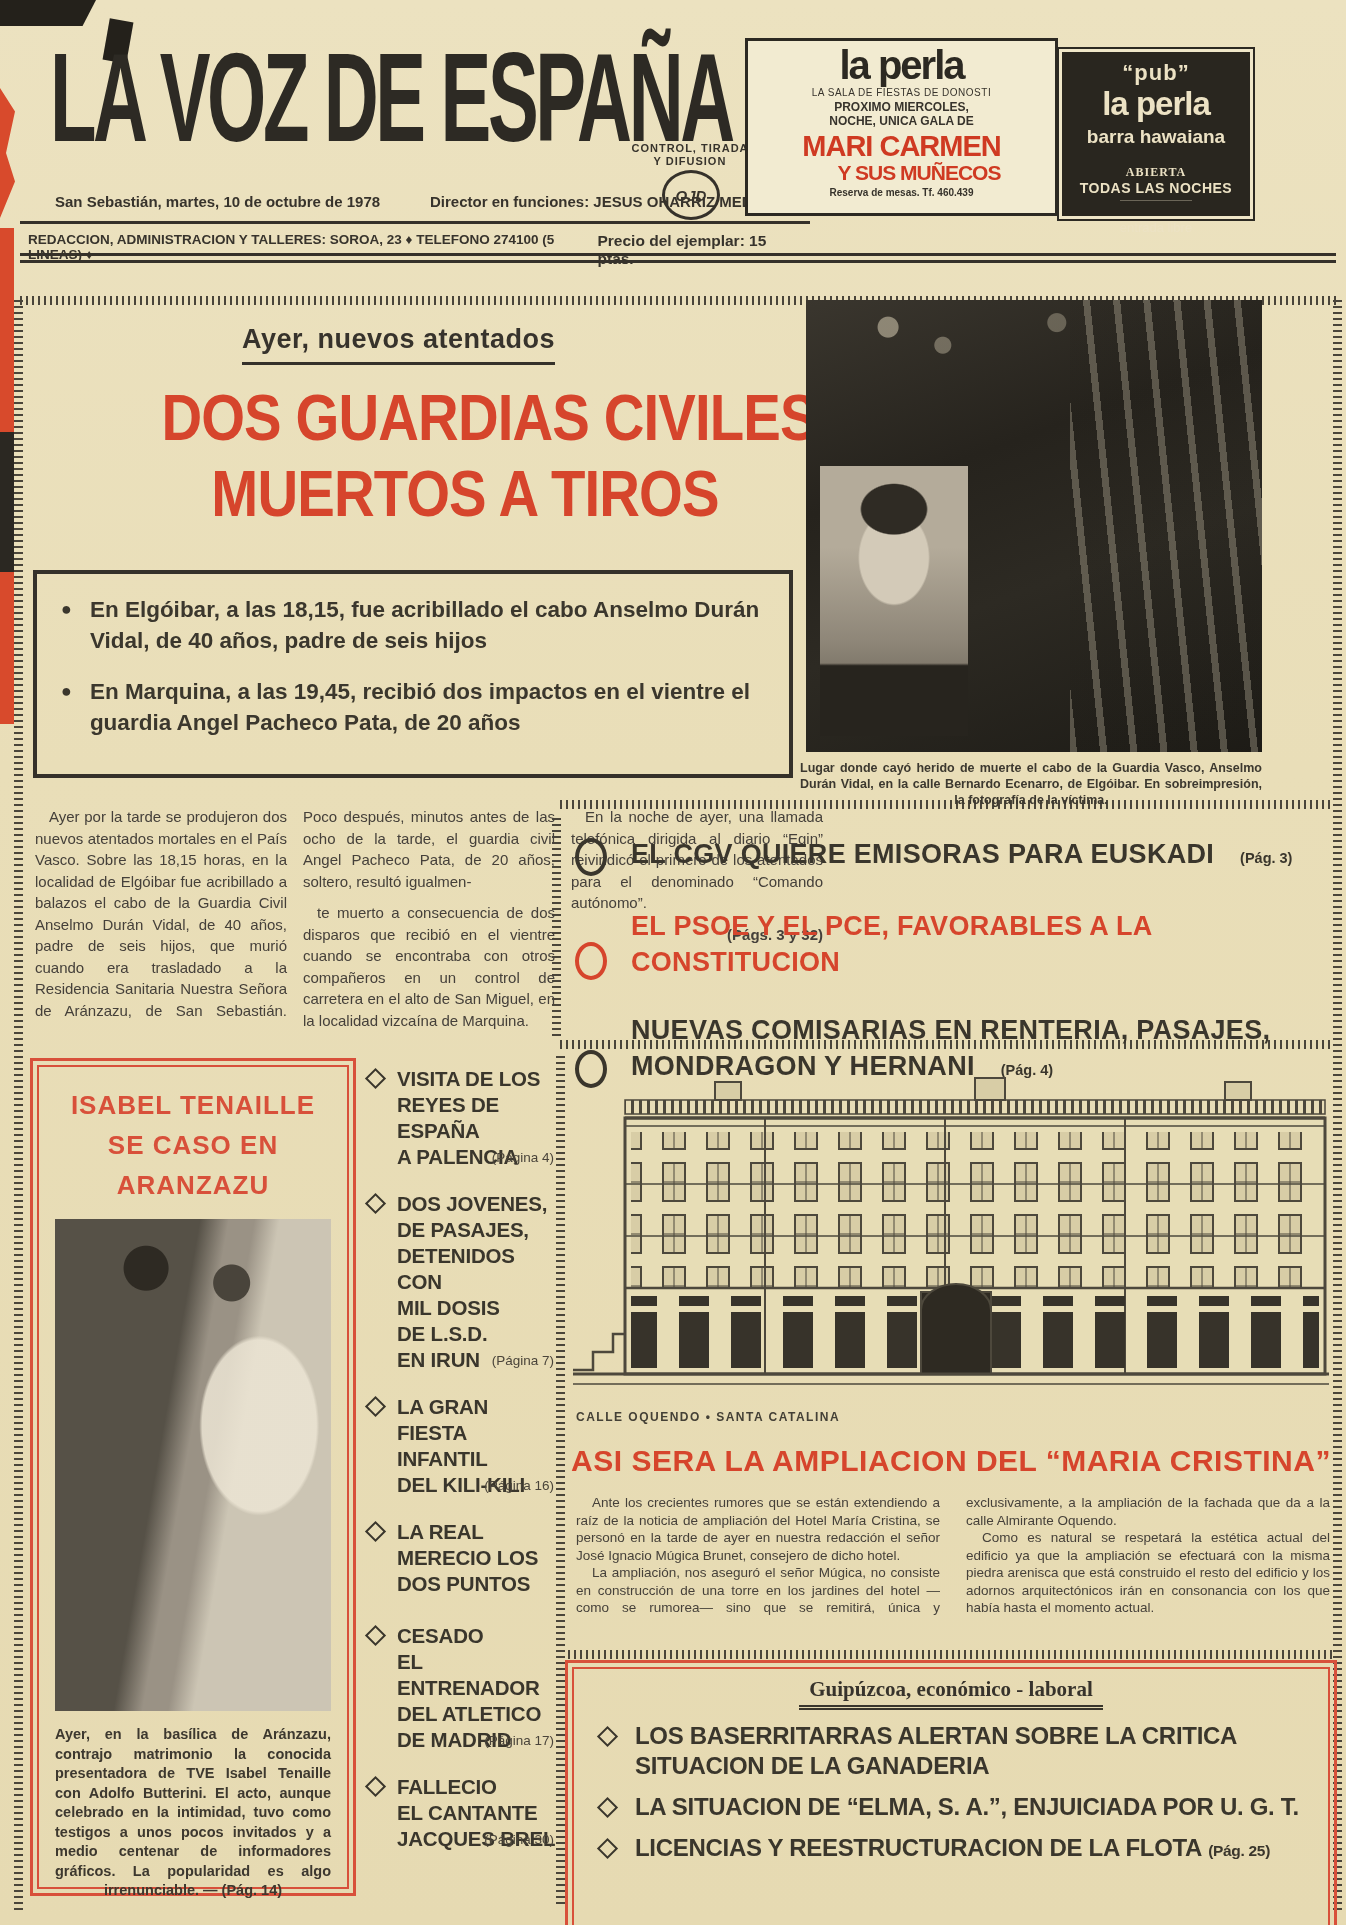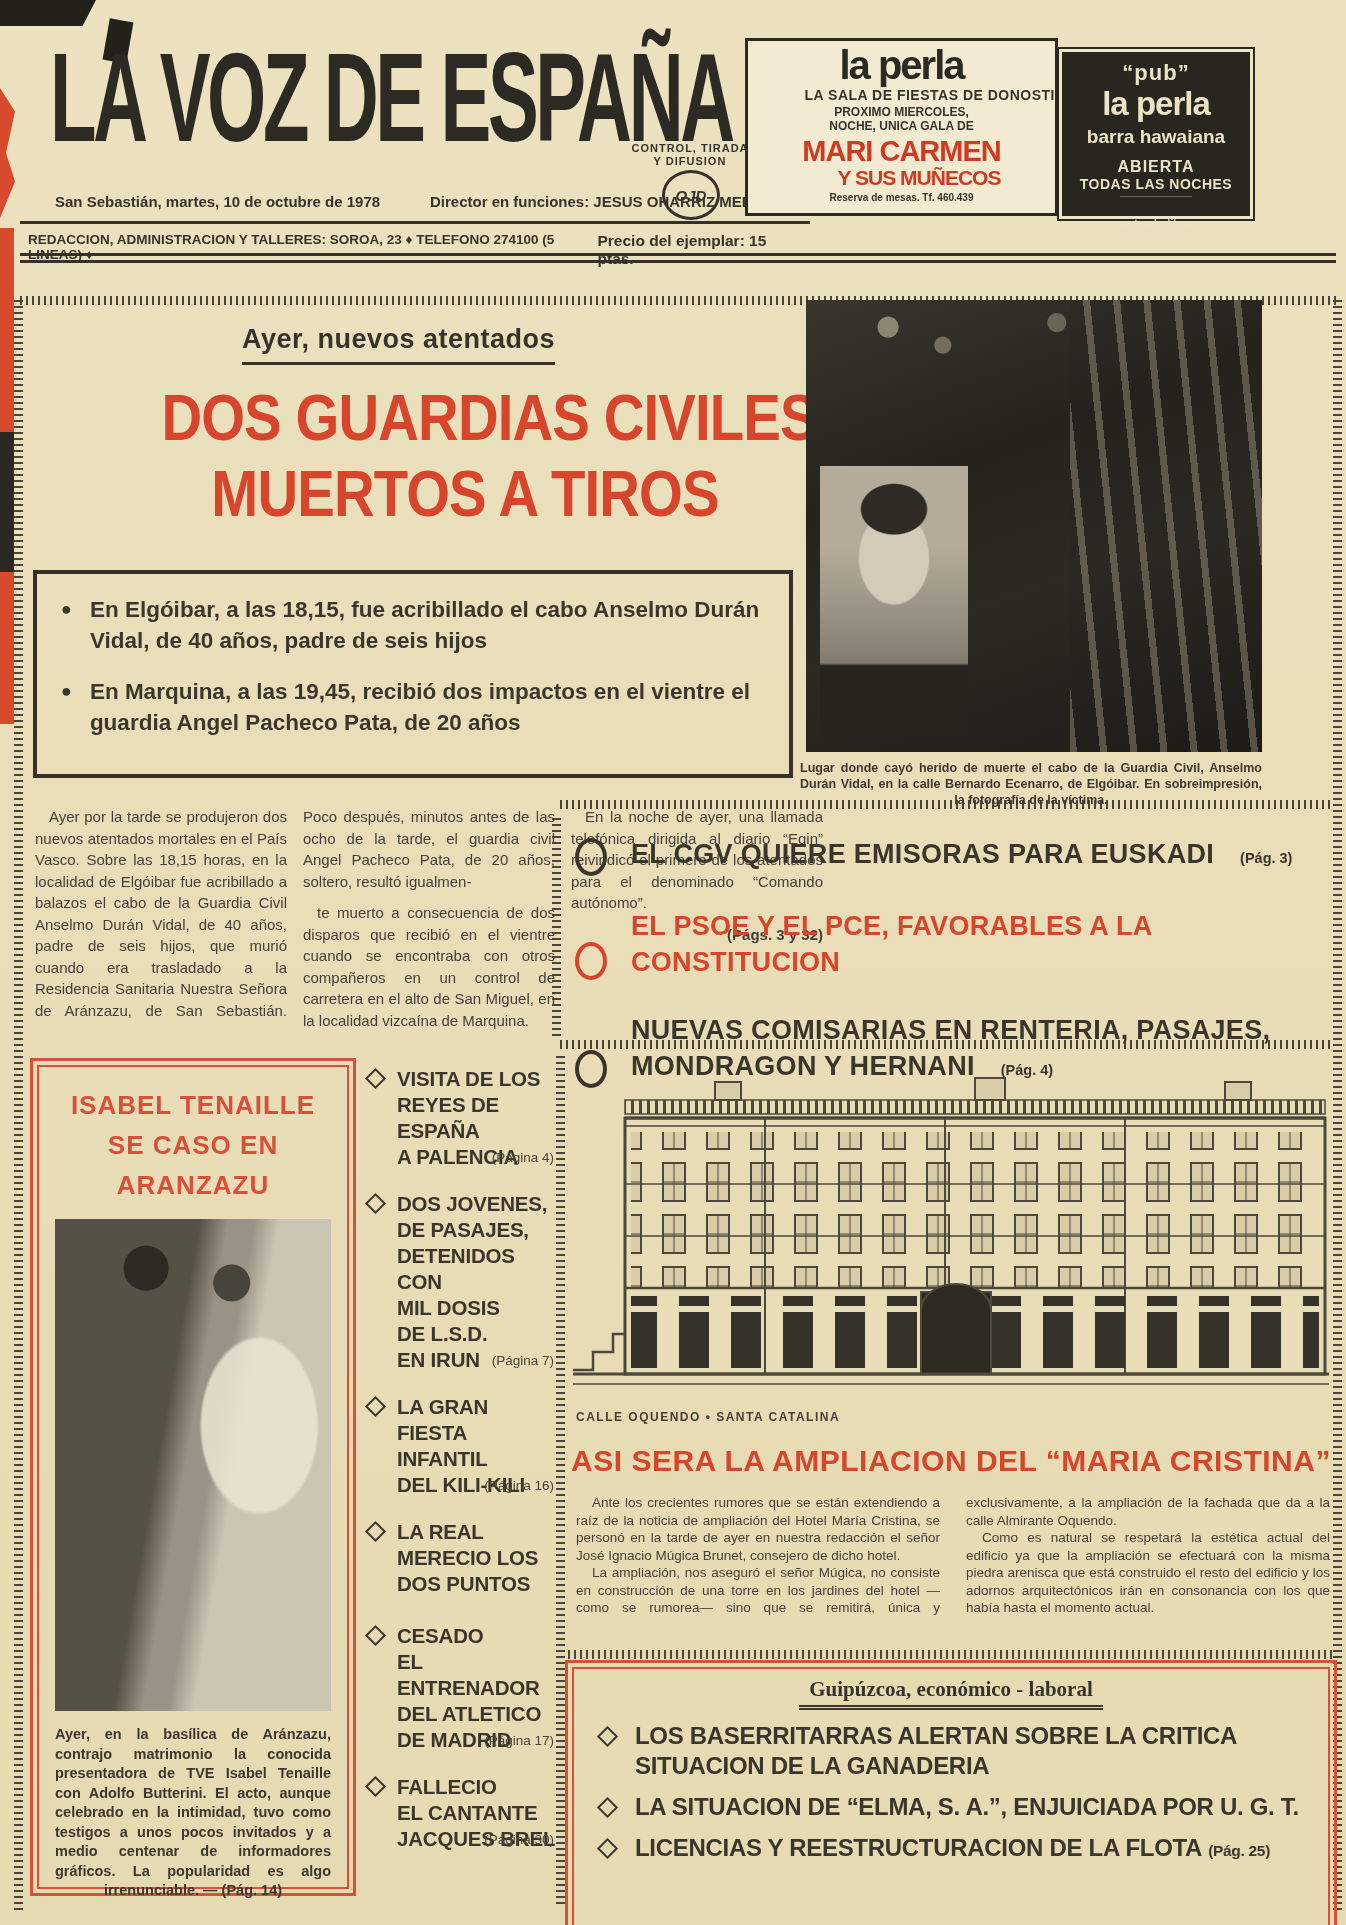--- a/index.html
+++ b/index.html
@@ -27,31 +27,31 @@
   #ojd{left:662px;top:170px;width:52px;height:44px;border:3px solid #35312a;border-radius:50%;
        display:flex;align-items:center;justify-content:center;font-size:15px;font-weight:bold;font-style:italic;}
   #rule1{left:20px;top:221px;width:790px;height:3px;background:#35312a;}
   #inforow{left:28px;top:232px;width:770px;display:flex;justify-content:space-between;font-weight:bold;}
   #inforow .inf{font-size:13.5px;}
   #inforow .prc{font-size:15.5px;}
   #rule2{left:20px;top:253px;width:1316px;height:4px;border-top:3px solid #35312a;border-bottom:3px solid #35312a;}
   
   #ad1{left:745px;top:38px;width:313px;height:178px;background:#f2ebd1;border:3px solid #2c2922;text-align:center;padding-top:2px;box-sizing:border-box;}
   #ad1 .logo{font-size:40px;font-weight:bold;letter-spacing:-2px;color:#2c2922;line-height:44px;}
-  #ad1 .l1{font-size:14px;font-weight:bold;letter-spacing:.5px;text-align:right;}
+  #ad1 .l1{font-size:10px;font-weight:normal;letter-spacing:.5px;}
   #ad1 .l2{font-size:12px;font-weight:bold;line-height:14px;margin-top:2px;}
   #ad1 .star{font-size:29px;font-weight:bold;color:#cf3a22;letter-spacing:-1px;line-height:30px;margin-top:3px;}
   #ad1 .star2{font-size:21px;font-weight:bold;color:#cf3a22;letter-spacing:-1px;line-height:23px;margin-left:35px;}
   #ad1 .ft{font-size:10px;font-weight:bold;margin-top:3px;}
   #ad2{left:1062px;top:52px;width:188px;height:164px;background:#29261f;color:#ece2c4;text-align:center;
        box-shadow:0 0 0 3px #efe6c8,0 0 0 5px #2c2922;padding-top:8px;box-sizing:border-box;}
   #ad2 .pub{font-size:22px;font-weight:bold;letter-spacing:1px;}
   #ad2 .logo{font-size:33px;font-weight:bold;letter-spacing:-1px;line-height:36px;}
   #ad2 .l2{font-size:19px;font-weight:bold;margin-top:4px;}
-  #ad2 .l3{font-size:16px;font-weight:bold;margin-top:10px;letter-spacing:1px;}
+  #ad2 .l3{font-size:12px;font-weight:bold;margin-top:17px;letter-spacing:1px;font-family:Liberation Serif, serif;}
   #ad2 .l4{font-size:14px;font-weight:bold;letter-spacing:.5px;}
   #ad2 .l5{font-size:13px;margin-top:4px;border-top:1px solid #6b6658;padding-top:19px;display:inline-block;}
   
   #kicker{left:242px;top:324px;font-size:27px;font-weight:bold;border-bottom:3px solid #35312a;padding-bottom:7px;letter-spacing:.5px;}
   #headline{left:120px;top:380px;width:690px;text-align:center;color:#d6452c;font-weight:bold;
             font-size:64px;line-height:76px;letter-spacing:-1px;transform:scaleX(.88);transform-origin:center top;white-space:nowrap;}
   #photo{left:806px;top:300px;width:456px;height:452px;
          background:
            radial-gradient(circle at 18% 6%,rgba(214,204,178,.55) 0 10px,transparent 11px),
            radial-gradient(circle at 30% 10%,rgba(214,204,178,.4) 0 8px,transparent 9px),
@@ -173,21 +173,21 @@
   <div class="abs" id="kicker">Ayer, nuevos atentados</div>
   <div class="abs" id="headline">
     <div>DOS GUARDIAS CIVILES,</div>
     <div>MUERTOS A TIROS</div>
   </div>
 
   <div class="abs" id="photo">
     <div class="stairs"></div>
     <div class="portrait"></div>
   </div>
-  <div class="abs" id="photo-caption">Lugar donde cayó herido de muerte el cabo de la Guardia Civil, Anselmo Durán Vidal, en la calle Bernardo Ecenarro, de Elgóibar. En sobreimpresión, la fotografía de la víctima.</div>
+  <div class="abs" id="photo-caption">Lugar donde cayó herido de muerte el cabo de la Guardia Vasco, Anselmo Durán Vidal, en la calle Bernardo Ecenarro, de Elgóibar. En sobreimpresión, la fotografía de la víctima.</div>
 
   <div class="abs" id="bulletbox">
     <div class="bullet-item">
       <span class="dot">●</span>
       <span>En Elgóibar, a las 18,15, fue acribillado el cabo Anselmo Durán Vidal, de 40 años, padre de seis hijos</span>
     </div>
     <div class="bullet-item">
       <span class="dot">●</span>
       <span>En Marquina, a las 19,45, recibió dos impactos en el vientre el guardia Angel Pacheco Pata, de 20 años</span>
     </div>

